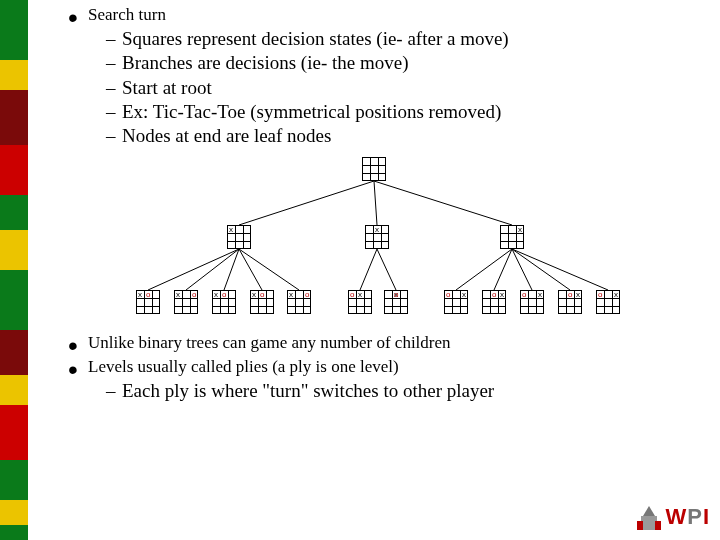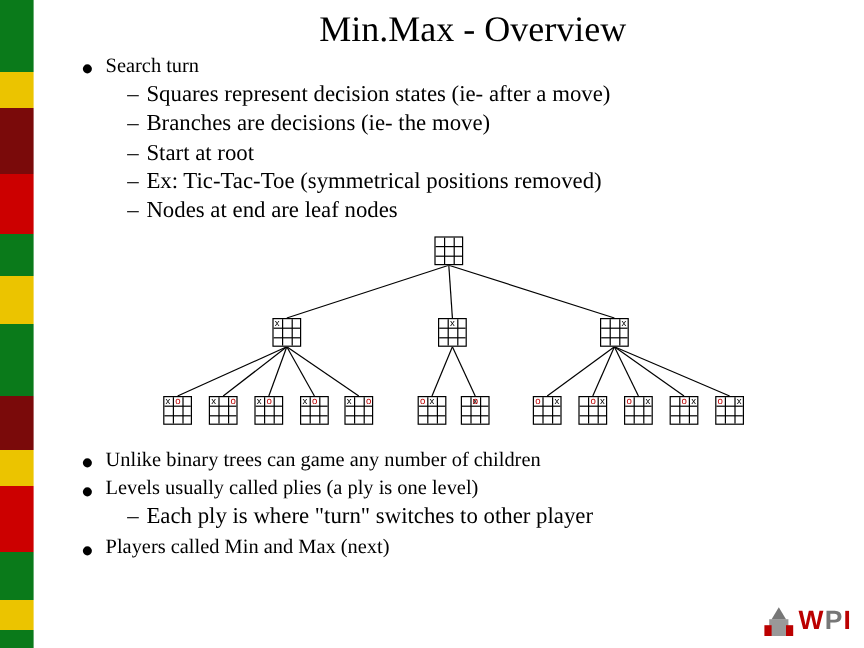--- a/index.html
+++ b/index.html
@@ -38,21 +38,20 @@
     <div class="sb" style="background: rgb(10, 122, 26); height: 60px;"></div>
     <div class="sb" style="background: rgb(122, 10, 10); height: 45px;"></div>
     <div class="sb" style="background: rgb(235, 196, 0); height: 30px;"></div>
     <div class="sb" style="background: rgb(204, 0, 0); height: 55px;"></div>
     <div class="sb" style="background: rgb(10, 122, 26); height: 40px;"></div>
     <div class="sb" style="background: rgb(235, 196, 0); height: 25px;"></div>
     <div class="sb" style="background: rgb(10, 122, 26); height: 15px;"></div>
   </div>
 
 <div class="content">
-<h1>Min.Max - Overview</h1>
 <ul class="top">
  <li><span>Search turn</span>
   <ul class="sub">
    <li>Squares represent decision states (ie- after a move)</li>
    <li>Branches are decisions (ie- the move)</li>
    <li>Start at root</li>
    <li>Ex: Tic-Tac-Toe (symmetrical positions removed)</li>
    <li>Nodes at end are leaf nodes</li>
   </ul>
  </li>
@@ -139,21 +138,20 @@
 </div>
 
 <ul class="top">
  <li><span>Unlike binary trees can game any number of children</span>
  </li>
  <li><span>Levels usually called <span class="em">plies</span> (a ply is one level)</span>
   <ul class="sub">
           <li>Each ply is where "turn" switches to other player</li>
         </ul>
  </li>
- <li><span>Players called <span class="em">Min</span> and <span class="em">Max</span> (next)</span></li>
 </ul>
 </div>
 
 <div class="logo">
  <svg width="28" height="30">
       <rect x="6" y="14" width="16" height="14" fill="#999"></rect>
       <rect x="2" y="19" width="6" height="9" fill="#b00"></rect>
       <rect x="20" y="19" width="6" height="9" fill="#b00"></rect>
       <polygon points="14,4 8,14 20,14" fill="#777"></polygon>
     </svg>

